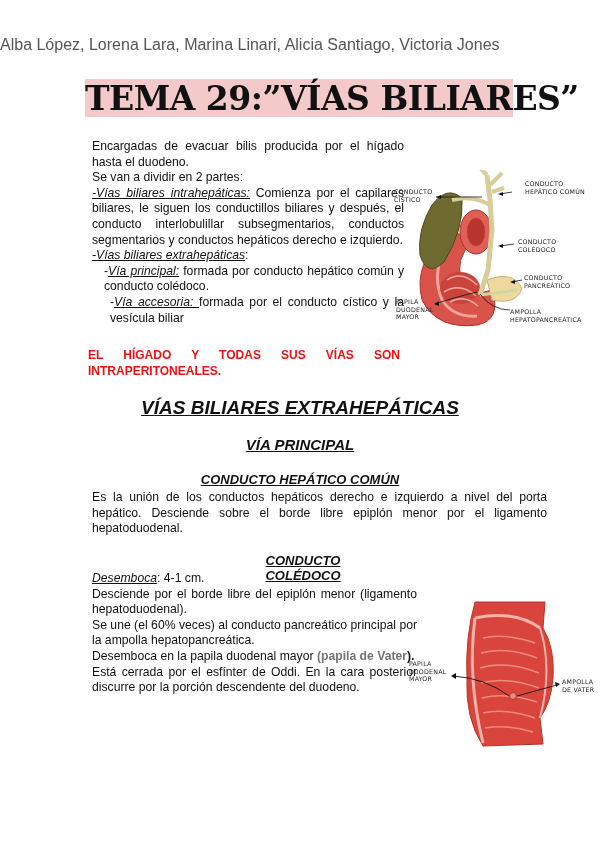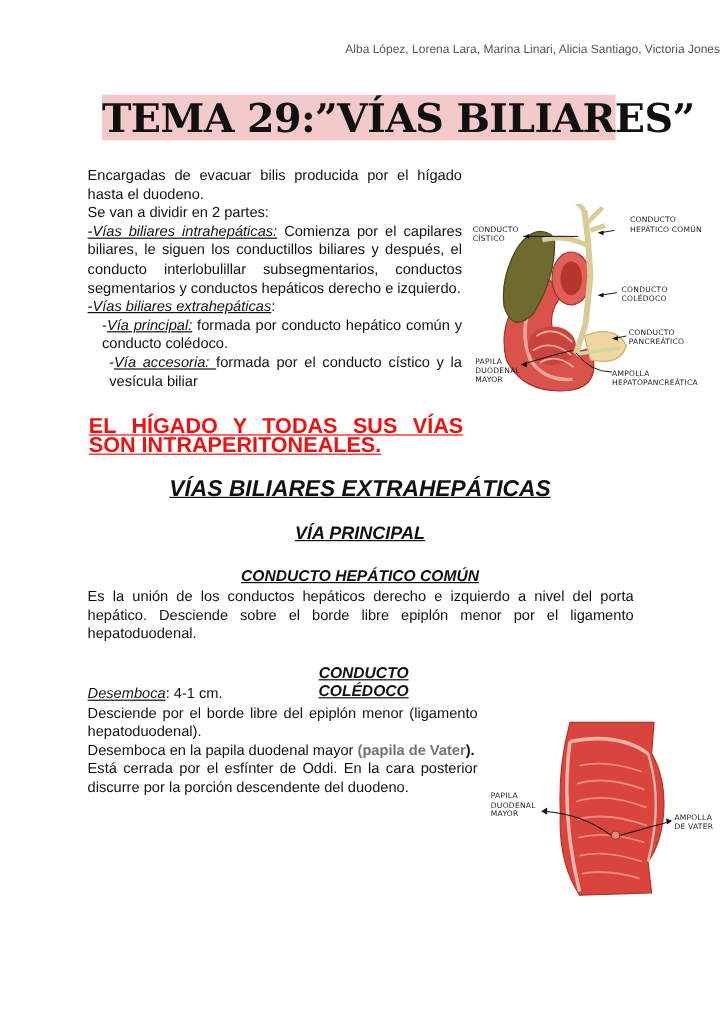--- a/index.html
+++ b/index.html
@@ -1,33 +1,33 @@
 <!DOCTYPE html>
 <html><head>
 <meta charset="utf-8">
 <style>
   html, body { margin: 0; padding: 0; background: #ffffff; }
   body { width: 600px; height: 848px; position: relative; overflow: hidden;
          font-family: "Liberation Sans", sans-serif; color: #111; }
-  .authors { position: absolute; top: 36px; left: 0; width: 600px; text-align: right;
-             font-size: 10px; color: #555; }
+  .authors { position: absolute; top: 36px; left: 0; width: 600px; text-align: left;
+             font-size: 16px; color: #555; }
   .title-wrap { position: absolute; top: 79px; left: 85px; width: 428px; height: 38px;
                 background: #f4c9c9; }
   .title { position: absolute; top: 77px; left: 85px; width: 430px; text-align: left;
            font-family: "DejaVu Serif", serif; font-weight: bold; font-size: 33px;
            letter-spacing: -0.5px; color: #111; white-space: nowrap; line-height: 44px; }
-  .p { position: absolute; font-size: 12.2px; line-height: 15.6px; text-align: justify; }
+  .p { position: absolute; font-size: 12.2px; line-height: 15.6px; text-align: justify; margin-left: 19px; }
   .intro { top: 139px; left: 73px; width: 312px; }
   .intro div { text-align: justify; }
   .u-i { text-decoration: underline; font-style: italic; }
   .indent1 { padding-left: 12px; }
   .indent2 { padding-left: 18px; }
-  .red-note { position: absolute; top: 348px; left: 74px; width: 312px; color: #ee1111;
-              font-weight: bold; font-size: 18px; line-height: 15.6px;
-              text-align: justify; text-decoration: underline; }
+  .red-note { position: absolute; top: 348px; left: 88px; width: 312px; color: #ee1111;
+              font-weight: bold; font-size: 12px; line-height: 15.6px;
+              text-align: justify; }
   .h1 { position: absolute; left: 0; width: 600px; text-align: center; font-weight: bold;
         font-style: italic; text-decoration: underline; font-size: 19px; }
   .h2 { position: absolute; left: 0; width: 600px; text-align: center; font-weight: bold;
         font-style: italic; text-decoration: underline; font-size: 13px; }
   .sec1 { top: 490px; left: 73px; width: 455px; }
   .sec2 { top: 571px; left: 73px; width: 325px; }
   .red { color: #737373; font-weight: bold; }
   .fig { position: absolute; }
   .fig1 { top: 170px; left: 392px; width: 205px; height: 162px; }
   .fig2 { top: 598px; left: 405px; width: 195px; height: 150px; }
@@ -95,20 +95,21 @@
 <div class="h1" style="top:397px;">VÍAS BILIARES EXTRAHEPÁTICAS</div>
 <div class="h1" style="top:436px;font-size:15px;">VÍA PRINCIPAL</div>
 
 <div class="h2" style="top:472px;">CONDUCTO HEPÁTICO COMÚN</div>
 <div class="p sec1">Es la unión de los conductos hepáticos derecho e izquierdo a nivel del porta hepático. Desciende sobre el borde libre epiplón menor por el ligamento hepatoduodenal.</div>
 
 <div class="h2" style="top:553px;left:228px;width:150px;">CONDUCTO COLÉDOCO</div>
 <div class="p sec2">
   <div><span class="u-i">Desemboca</span><span>: 4-1 cm.</span></div>
   <div>Desciende por el borde libre del epiplón menor (ligamento hepatoduodenal).</div>
+  <div>Se une (el 60% veces) al conducto pancreático principal por la ampolla hepatopancreática.</div>
   <div><span>Desemboca en la papila duodenal mayor </span><span class="red">(papila de Vater</span><span style="font-weight:bold;">).</span></div>
   <div>Está cerrada por el esfínter de Oddi. En la cara posterior discurre por la porción descendente del duodeno.</div>
 </div>
 
 <div class="fig fig2">
   <svg width="195" height="150" viewBox="0 0 195 150">
     <path d="M70 4 L140 4 L138 30 Q150 50 148 80 Q146 105 135 120 L138 146 L78 148 Q60 120 62 80 Q60 40 70 4 Z" fill="#d9453c" stroke="#b73228"></path>
     <path d="M70 20 Q110 12 135 30" stroke="#f3b3aa" stroke-width="3" fill="none"></path>
     <path d="M70 20 Q62 80 78 145" stroke="#f3b3aa" stroke-width="3" fill="none"></path>
     <path d="M135 30 Q148 70 135 120" stroke="#f3b3aa" stroke-width="2" fill="none"></path>

